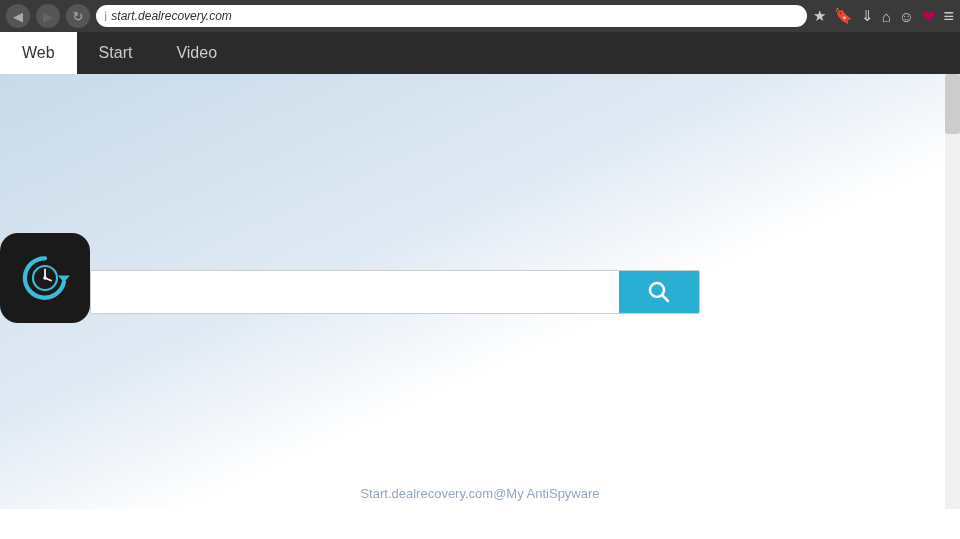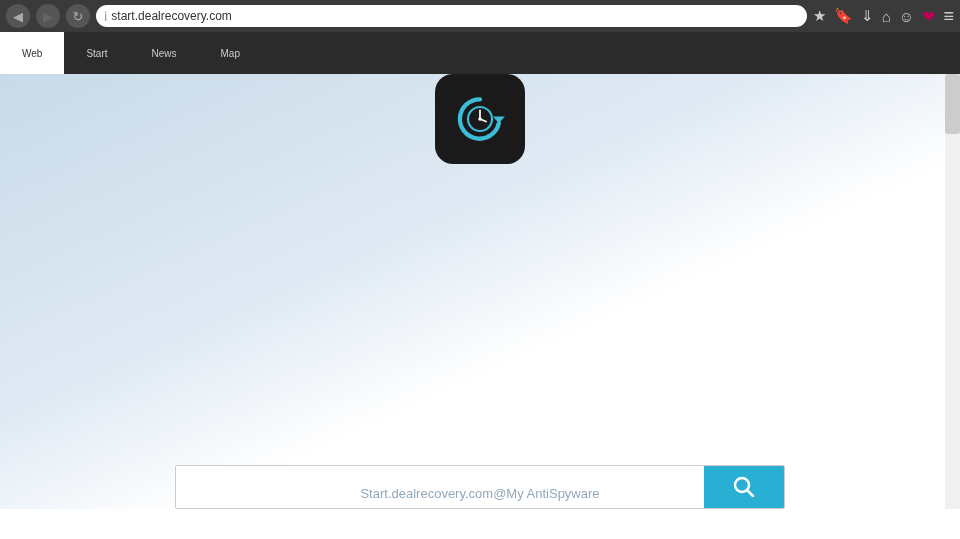--- a/index.html
+++ b/index.html
@@ -68,39 +68,38 @@
       background: #2b2b2b;
       padding: 0 0;
     }
 
     .nav-tab {
       height: 100%;
       display: flex;
       align-items: center;
       padding: 0 22px;
       color: #ccc;
-      font-size: 10px;
+      font-size: 16px;
       cursor: pointer;
       position: relative;
     }
     .nav-tab.active {
       color: #fff;
       background: #fff;
       color: #333;
     }
 
     
     .page-content {
       width: 100%;
       height: calc(539px - 30px - 32px - 42px);
       background: linear-gradient(to bottom right, #c8dae8 0%, #e0eaf4 40%, #fff 60%);
       display: flex;
-      flex-direction: column;
-      align-items: center;
-      justify-content: space-between;
+      align-items: center;
+      justify-content: flex-start;
       position: relative;
     }
 
     
     .logo-icon {
       width: 90px;
       height: 90px;
       background: #1a1a1a;
       border-radius: 18px;
       display: flex;
@@ -183,21 +182,21 @@
 
 <div class="browser-chrome">
 
   <div class="address-bar">
     <button class="nav-btn">◀</button>
     <button class="nav-btn" style="color:#666;">▶</button>
     <button class="nav-btn">↻</button>
 
     <div class="url-bar">
       <span style="color:#5a9fd4;font-size:13px;">ℹ</span>
-      <span style="flex:1;">start.dealrecovery.com</span>
+      <span style="flex:1;font-style:italic;">start.dealrecovery.com</span>
     </div>
 
     <div class="toolbar-icons">
       <span class="toolbar-icon">★</span>
       <span class="toolbar-icon">🔖</span>
       <span class="toolbar-icon">⇓</span>
       <span class="toolbar-icon">⌂</span>
       <span class="toolbar-icon">☺</span>
       <span class="toolbar-icon" style="color:#b05;font-size:16px;">❤</span>
       <span class="toolbar-icon" style="font-size:18px;">≡</span>
@@ -205,24 +204,21 @@
   </div>
 
   <div class="nav-tabs">
     <div class="nav-tab active">
       <span>Web</span>
     </div>
     <div class="nav-tab">
       <span>Start</span>
     </div>
     <div class="nav-tab">
-      <span>News</span>
-    </div>
-    <div class="nav-tab">
-      <span>Map</span>
+      <span>Video</span>
     </div>
   </div>
 
 </div>
 
 <div class="page-content">
 
   <div class="logo-icon">
     <svg class="clock-svg" viewBox="0 0 70 70" xmlns="http://www.w3.org/2000/svg">
 

